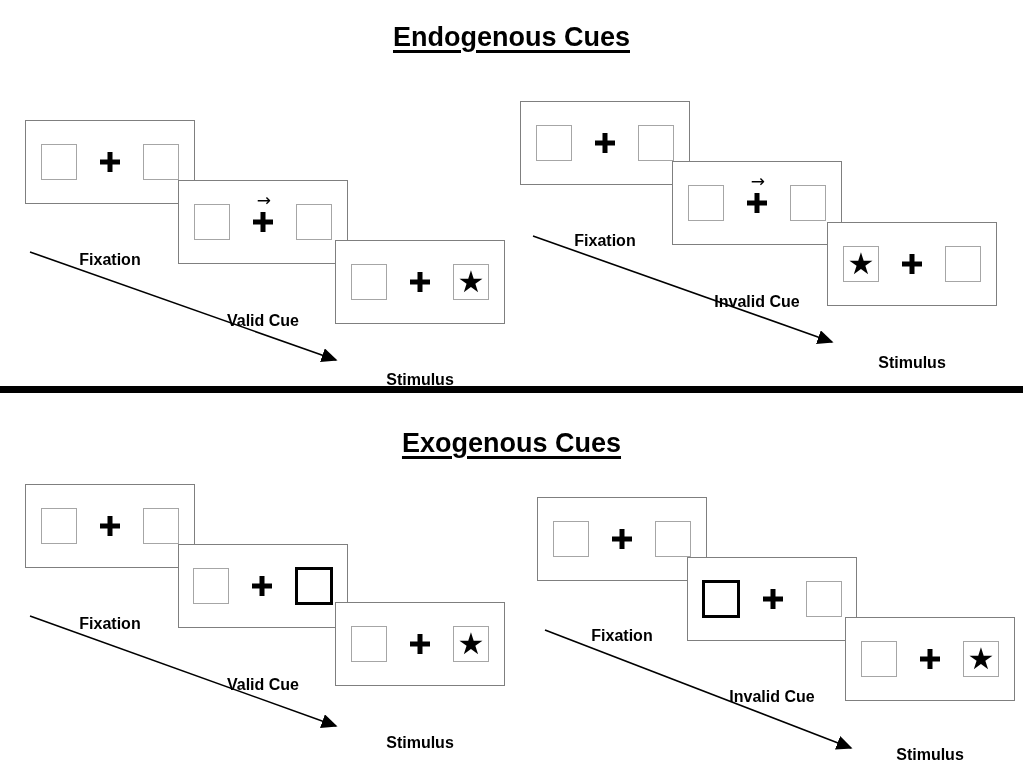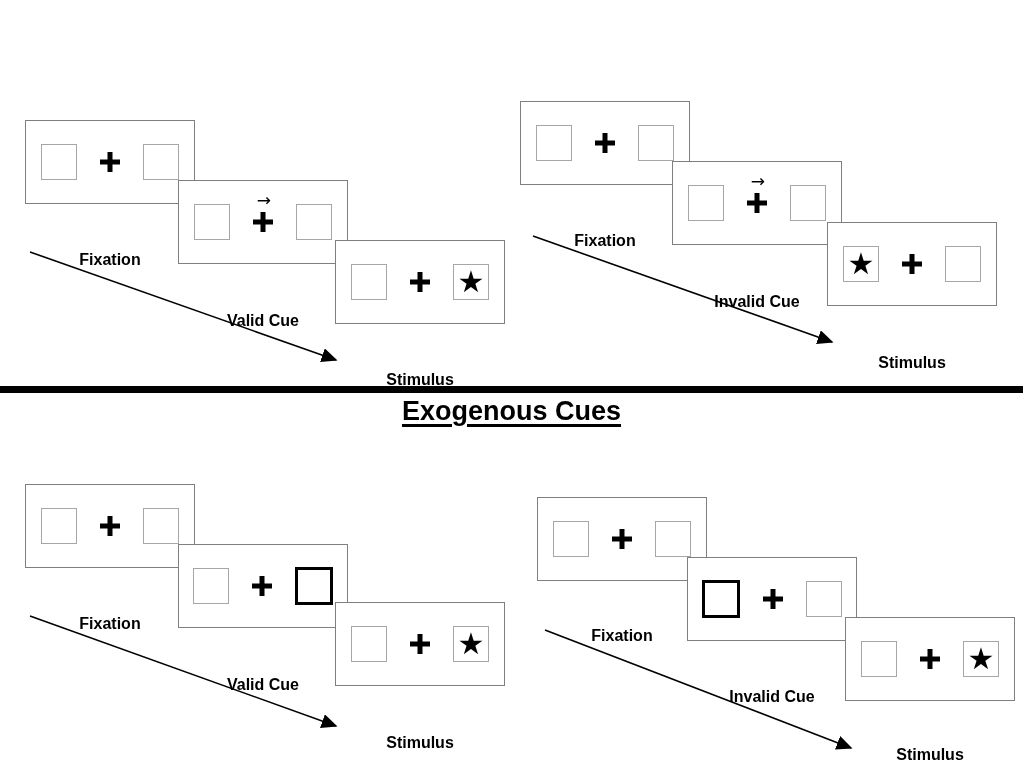--- a/index.html
+++ b/index.html
@@ -124,21 +124,22 @@
     line-height: 1;
     color: #000;
     font-family: "DejaVu Sans", sans-serif;
   }
 </style>
 </head>
 <body>
 
 <div class="canvas">
 
-  <div class="section-title" style="top:396px;">Exogenous Cues</div>
+  <div class="section-title" style="top:22px;">Endogenous Cues</div>
+  <div class="section-title" style="top:428px;">Exogenous Cues</div>
 
   <div class="divider"></div>
 
   <svg class="arrows-layer" viewBox="0 0 1023 767" xmlns="http://www.w3.org/2000/svg">
     <defs>
       <marker id="ah" markerWidth="11" markerHeight="9" refX="9" refY="4.5" orient="auto">
         <path d="M0,0 L10,4.5 L0,9 z" fill="#000"></path>
       </marker>
     </defs>
     <line x1="30" y1="252" x2="336" y2="360" stroke="#000" stroke-width="1.6" marker-end="url(#ah)"></line>

